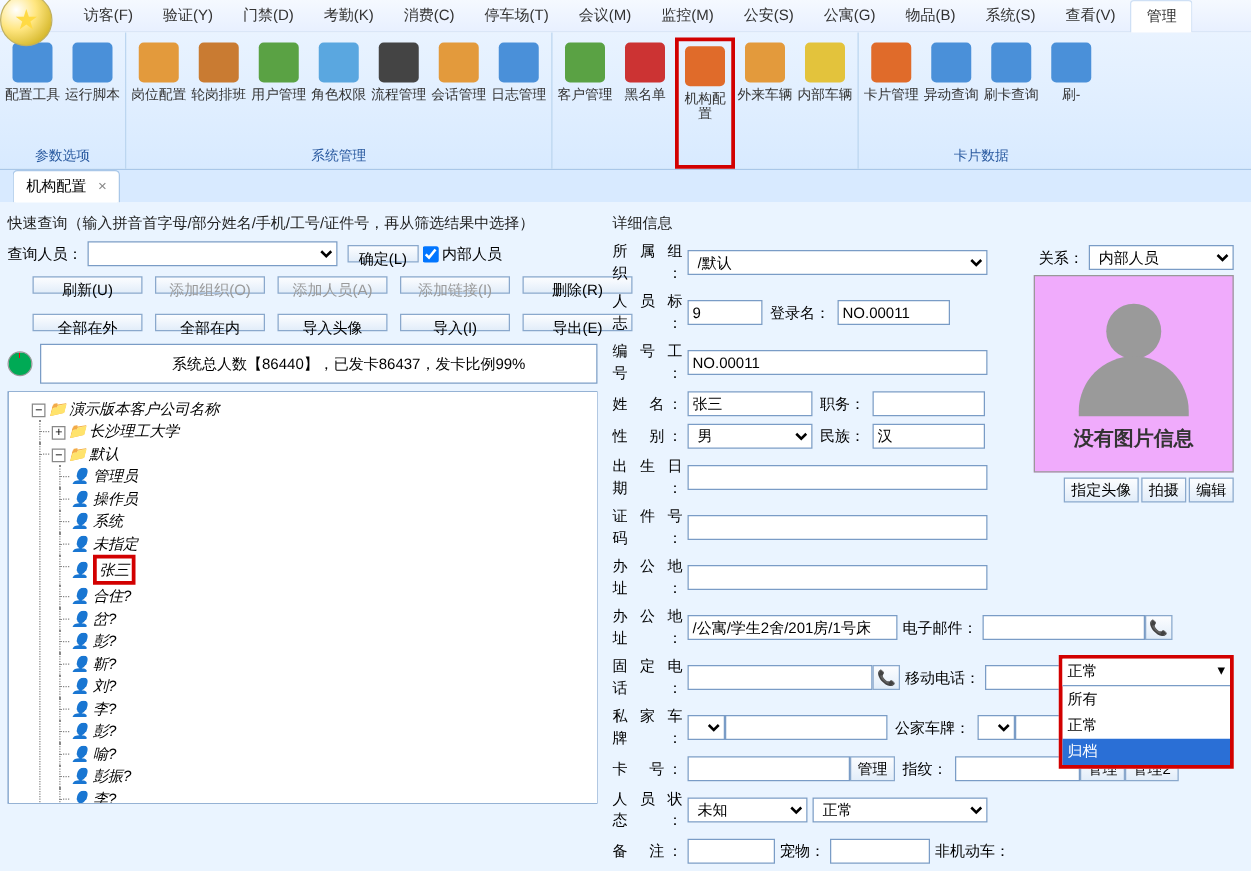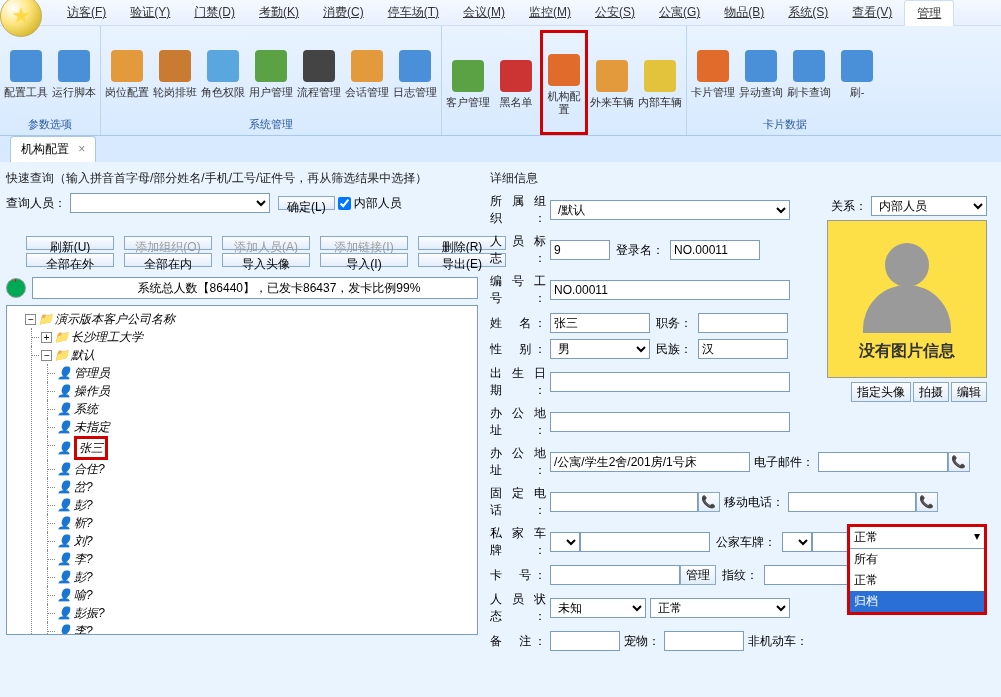--- a/index.html
+++ b/index.html
@@ -3,28 +3,28 @@
 <meta charset="utf-8">
 <style>
   * { box-sizing: border-box; margin: 0; padding: 0; font-family: "Microsoft YaHei", SimSun, sans-serif; font-size: 12px; }
   body { background: #fff; width: 1001px; height: 697px; overflow: hidden; }
   
   
   .orb { position: absolute; top: -5px; left: 0px; width: 42px; height: 42px; border-radius: 50%; background: radial-gradient(circle at 30% 30%, #fff, #ffe680 40%, #c0a000 100%); border: 1px solid #c0b060; display: flex; align-items: center; justify-content: center; font-size: 22px; color: #ffda44; z-index: 10; }
   
   
   .menubar { display: flex; align-items: center; height: 26px; padding-left: 55px; background: linear-gradient(#f5f9ff,#e8f0ff); border-bottom: 1px solid #cfe0f5; }
-  .menubar span { padding: 4px 12px; color: #333; cursor: default; text-decoration: underline; }
+  .menubar span { padding: 4px 12px; color: #333; cursor: default; }
   .menubar span.sel { background: #fff; border-top: 1px solid #cfe0f5; border-left: 1px solid #cfe0f5; border-right: 1px solid #cfe0f5; border-radius: 3px 3px 0 0; }
   
   
   .ribbon { display: flex; height: 110px; background: linear-gradient(#e9f3ff, #d8eaff); border-bottom: 1px solid #a9c7e8; }
   .ribbon-group { border-right: 1px solid #bcd6f0; display: flex; flex-direction: column; }
   .ribbon-icons { display: flex; flex: 1; padding: 4px 2px 0 2px; }
-  .ribbon-btn { width: 48px; display: flex; flex-direction: column; align-items: center; justify-content: center; padding-top: 4px; cursor: pointer; }
+  .ribbon-btn { width: 48px; display: flex; flex-direction: column; align-items: center; justify-content: flex-start; padding-top: 4px; cursor: pointer; }
   .ribbon-btn .ico { width: 32px; height: 32px; border-radius: 4px; margin-bottom: 4px; display: flex; align-items: center; justify-content: center; color: #fff; font-size: 18px; }
   .ribbon-btn span { font-size: 11px; color: #333; text-align: center; line-height: 1.1; }
   .ribbon-label { text-align: center; font-size: 11px; color: #2a5aa0; padding: 3px 0; }
   .hl-red { border: 3px solid #d20000; }
   
   
   .tabstrip { height: 26px; display: flex; align-items: flex-end; background: #d8eaff; padding-left: 10px; }
   .tab { background: #fff; padding: 4px 10px; border: 1px solid #a9c7e8; border-bottom: none; border-radius: 4px 4px 0 0; font-size: 12px; }
   .tab .x { margin-left: 6px; color: #888; cursor: pointer; }
   
@@ -38,40 +38,40 @@
   .row { display: flex; align-items: center; margin-bottom: 6px; }
   .lbl { width: 60px; text-align: center; margin-right: 4px; }
   .lbl2 { width: 56px; text-align: justify; text-align-last: justify; margin-right: 4px; }
   
   input.txt, select.sel { border: 1px solid #7a9cc6; background: #fff; height: 20px; padding: 0 3px; }
   
   .btn { background: linear-gradient(#fcfdff,#e2edf9); border: 1px solid #8aa8cc; padding: 2px 8px; height: 14px; cursor: pointer; }
   .btn.disabled { color: #9a9a9a; }
   
   
-  .mgmt-grid { display: grid; grid-template-columns: repeat(5, 88px); gap: 3px 10px; margin: 23px 0 10px 20px; }
+  .mgmt-grid { display: grid; grid-template-columns: repeat(5, 88px); gap: 16px 10px; margin: 8px 0 10px 20px; }
   
   .stats-bar { display: flex; align-items: center; margin: 6px 0; }
   .pie { width: 20px; height: 20px; border-radius: 50%; background: conic-gradient(#00aa55 0 355deg, #f00 355deg 360deg); margin-right: 6px; border:1px solid #999; }
-  .stats-box { flex:1; border:1px solid #7a9cc6; background:#fff; height:22px; display:flex; align-items:center; justify-content:center;padding-left:48px; }
+  .stats-box { flex:1; border:1px solid #7a9cc6; background:#fff; height:32px; display:flex; align-items:center; justify-content:center;padding-left:48px; }
   
   
   .tree-wrap { border:1px solid #7a9cc6; background:#fff; height: 330px; overflow:auto; padding:4px 2px; }
   .tree ul { list-style:none; padding-left: 16px; font-style: italic; }
   .tree li { line-height: 18px; white-space: nowrap; position: relative; }
   .tree li::before { content:''; position:absolute; left:-10px; top:9px; width:8px; border-top:1px dotted #888; }
   .tree li::after { content:''; position:absolute; left:-10px; top:0; height:100%; border-left:1px dotted #888; }
   .tree > ul > li::after, .tree > ul > li::before { display:none; }
   .exp { display:inline-block; width:11px; height:11px; border:1px solid #888; background:#fff; text-align:center; line-height:9px; font-size:10px; margin-right:2px; cursor:pointer; }
   .folder { color:#d9a52b; margin-right:2px; }
   .person { color:#3a7ac0; margin-right:2px; }
   .hl-box { border: 3px solid #d20000; display:inline-block; padding: 0 2px; }
   
   .photo { position:absolute; right:14px; top:34px; width:160px; }
-  .photo-box { width:160px; height:158px; border:1px solid #999; background:#fde047; display:flex; flex-direction:column; align-items:center; justify-content:center; }
+  .photo-box { width:160px; height:158px; border:1px solid #999; background:#f0abfc; display:flex; flex-direction:column; align-items:center; justify-content:center; }
   .avatar-shape { width:100px; height:100px; position:relative; }
   .avatar-head { width:44px; height:44px; border-radius:50%; background:#9a9a9a; position:absolute; left:28px; top:6px; }
   .avatar-body { width:88px; height:48px; background:#9a9a9a; border-radius:44px 44px 0 0; position:absolute; left:6px; top:48px; }
   .photo-label { font-weight:bold; font-size:16px; color:#333; margin-top:4px; }
   .photo-btns { display:flex; gap:2px; margin-top:4px; justify-content:flex-end; }
   
   .small-btn { background: linear-gradient(#fcfdff,#e2edf9); border: 1px solid #8aa8cc; padding: 1px 5px; height: 20px; cursor:pointer; }
   .phone-btn { width:22px; height:20px; background: linear-gradient(#fcfdff,#e2edf9); border:1px solid #8aa8cc; display:flex; align-items:center; justify-content:center; }
   
   .dropdown-open { position:absolute; border:3px solid #d20000; background:#fff; }
@@ -121,26 +121,26 @@
     <div class="ribbon-icons" id="rg1">
         <div class="ribbon-btn">
           <div class="ico" style="background: rgb(227, 154, 60);"></div>
           <span>岗位配置</span>
         </div>
         <div class="ribbon-btn">
           <div class="ico" style="background: rgb(201, 123, 50);"></div>
           <span>轮岗排班</span>
         </div>
         <div class="ribbon-btn">
+          <div class="ico" style="background: rgb(90, 162, 68);"></div>
+          <span>用户管理</span>
+        </div>
+        <div class="ribbon-btn">
           <div class="ico" style="background: rgb(90, 167, 224);"></div>
           <span>角色权限</span>
-        </div>
-        <div class="ribbon-btn">
-          <div class="ico" style="background: rgb(90, 162, 68);"></div>
-          <span>用户管理</span>
         </div>
         <div class="ribbon-btn">
           <div class="ico" style="background: rgb(68, 68, 68);"></div>
           <span>流程管理</span>
         </div>
         <div class="ribbon-btn">
           <div class="ico" style="background: rgb(227, 154, 60);"></div>
           <span>会话管理</span>
         </div>
         <div class="ribbon-btn">
@@ -312,29 +312,33 @@
           <span class="lbl2">性　别：</span>
         <select class="sel" style="width:100px"><option>男</option></select>
         <span style="margin:0 6px">民族：</span>
         <input class="txt" style="width: 90px;" value="汉">
       </div>
       <div class="row">
           <span class="lbl2">出生日期：</span>
         <input class="txt" style="width: 240px;">
       </div>
       <div class="row">
+          <span class="lbl2">证件号码：</span>
+        <input class="txt" style="width: 240px;">
+      </div>
+      <div class="row">
           <span class="lbl2">办公地址：</span>
         <input class="txt" style="width: 240px;">
       </div>
     </div>
 
     <div style="width:490px">
       <div class="row">
           <span class="lbl2">办公地址：</span>
-        <input class="txt" style="width: 200px;" value="/公寓/学生2舍/201房/1号床">
+        <input class="txt" style="width: 168px;" value="/公寓/学生2舍/201房/1号床">
         <span style="margin:0 4px">电子邮件：</span>
         <input class="txt" style="width: 130px;">
         <div class="phone-btn">📞</div>
       </div>
       <div class="row">
           <span class="lbl2">固定电话：</span>
         <input class="txt" style="width: 148px;">
         <div class="phone-btn">📞</div>
         <span style="margin:0 4px">移动电话：</span>
         <input class="txt" style="width: 128px;">

